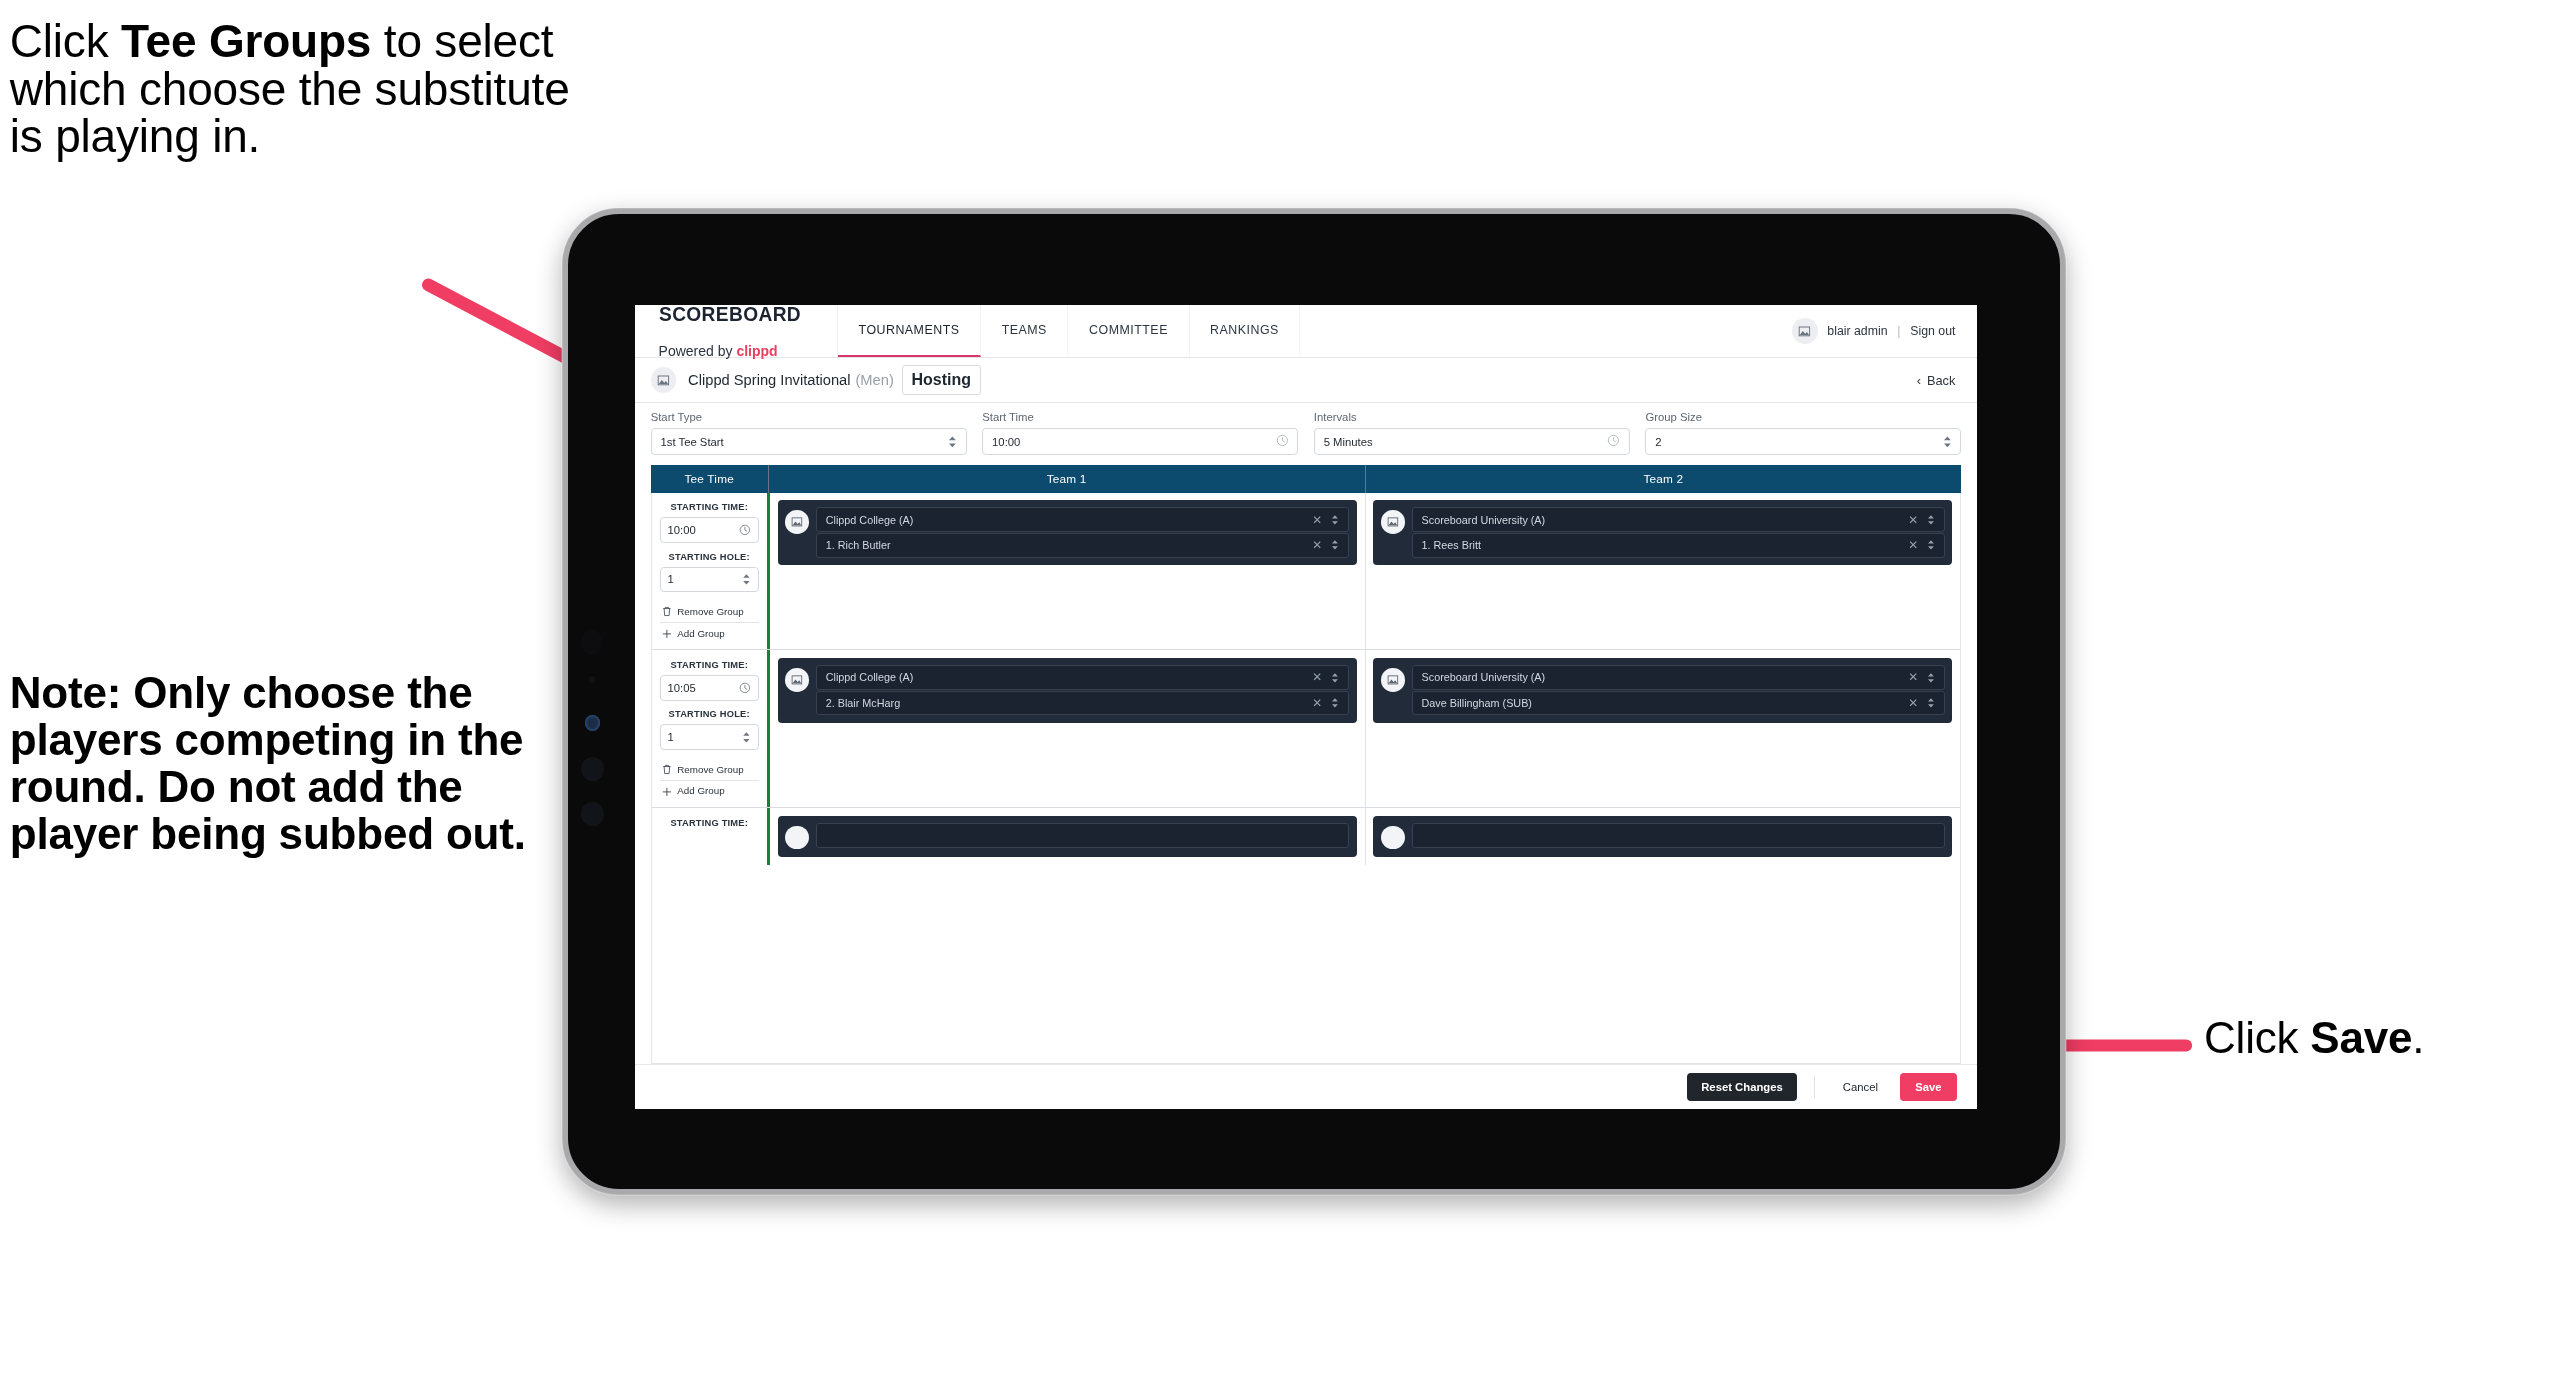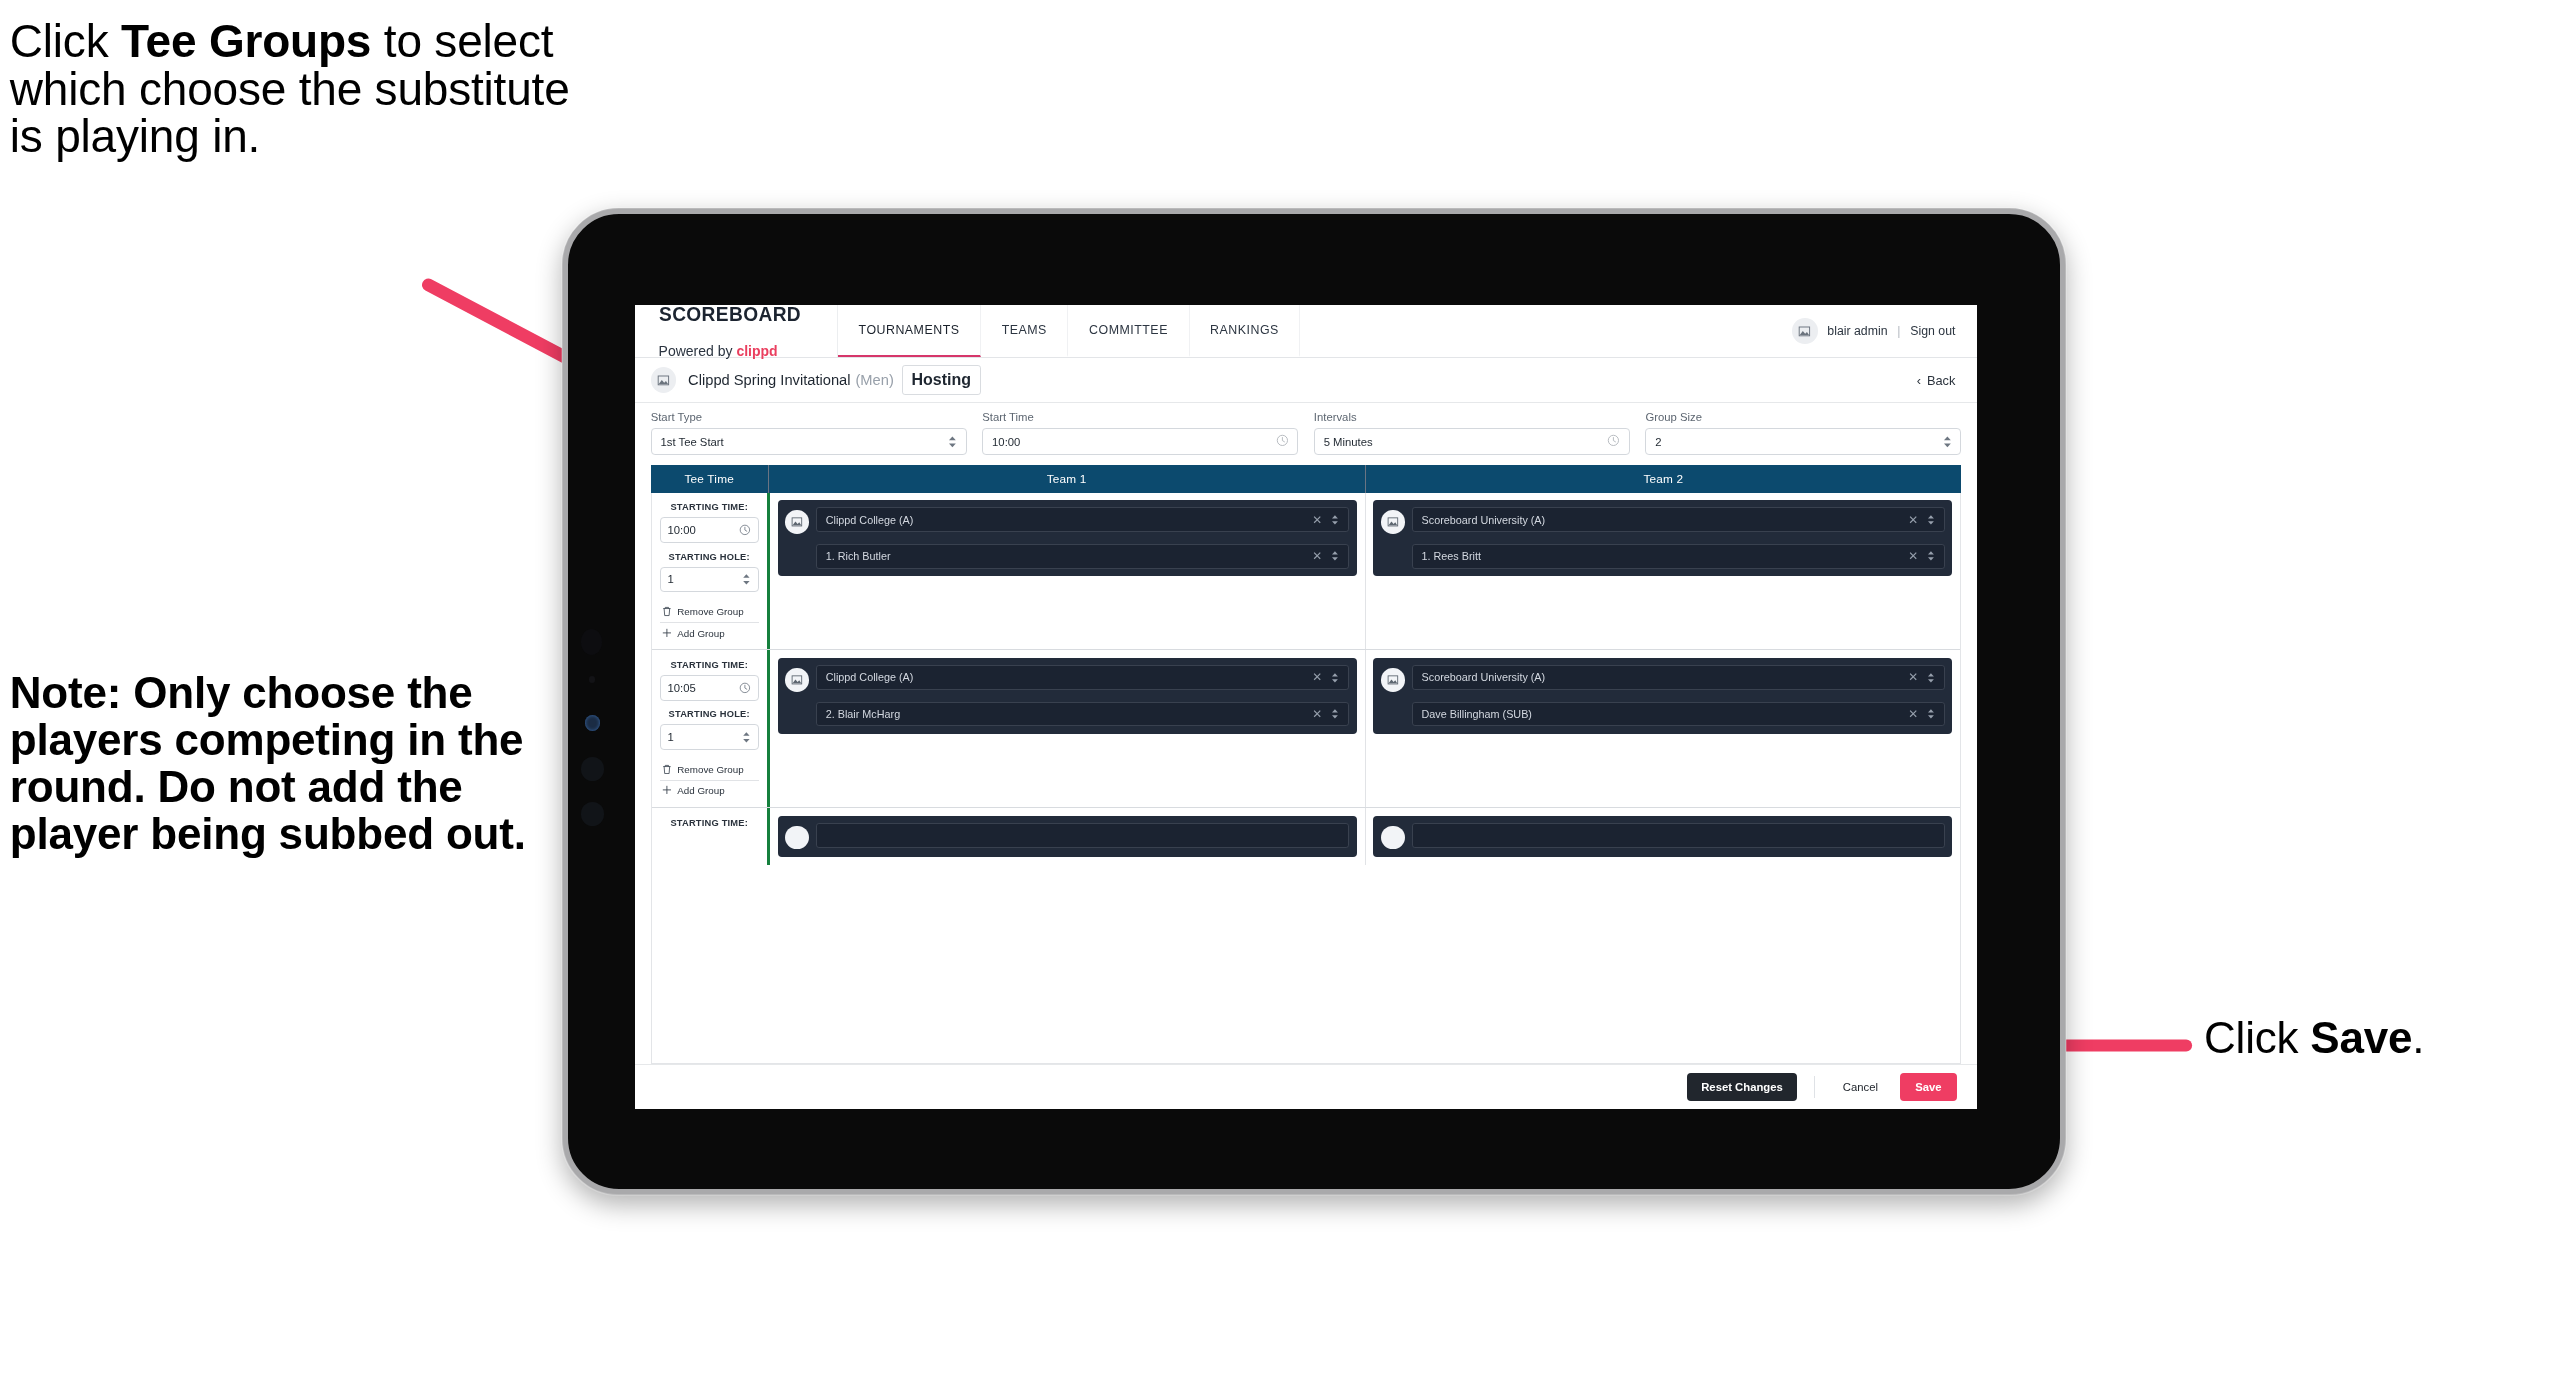--- a/index.html
+++ b/index.html
@@ -154,37 +154,37 @@
     padding:9.8px 7.9px 5.9px 7.9px; display:flex; flex-direction:column; align-items:center;
   }
   .tee-lbl { font-size:9.3px; font-weight:700; color:#2a323c; letter-spacing:0.2px; margin-bottom:4.9px; }
   .tee-input {
     width:100%; height:25.6px; border:1px solid #d4d8dd; border-radius:3.9px; background:#fff;
     display:flex; align-items:center; padding:0 6.9px; font-size:11.3px; color:#1f2730;
     margin-bottom:8.8px; cursor:pointer;
   }
   .tee-input .val { flex:1; }
   .tee-act {
-    width:100%; display:flex; align-items:flex-start; gap:5.9px;
+    width:100%; display:flex; align-items:flex-end; gap:5.9px;
     font-size:9.8px; color:#2b333d; padding:4.9px 2px; cursor:pointer;
   }
   .tee-act.top { border-bottom:1px solid #e1e3e6; }
 
   .cell-team { flex:1 1 0; padding:7.9px 7.9px; border-right:1px solid #e1e3e6; }
   .cell-team.last { border-right:none; }
 
   .gcard {
     background:#222b3a; border-radius:3.9px; padding:6.9px 7.9px 7.9px 7.9px;
     display:flex; align-items:flex-start; gap:6.9px; position:relative;
   }
   .gcard .handle {
     width:23.6px; height:23.6px; border-radius:50%; background:#f2f4f7; flex:0 0 23.6px;
     display:flex; align-items:center; justify-content:center; margin-top:2.9px; cursor:grab;
   }
-  .gcard .rows { flex:1 1 auto; display:flex; flex-direction:column; gap:12px; }
+  .gcard .rows { flex:1 1 auto; display:flex; flex-direction:column; gap:1px; }
   .prow {
     background:#1b2331; border:1px solid #39414f; border-radius:2.9px;
     height:24.6px; display:flex; align-items:center; padding: 0 8.8px;
     font-size:10.8px; color:#d3d8e0;
   }
   .prow .ptext { flex:1; }
   .prow .x { color:#97a0ad; font-size:11.8px; margin-right:8.8px; cursor:pointer; }
   .prow .updown { color:#97a0ad; font-size:9.8px; line-height:1; display:flex; flex-direction:column; cursor:pointer; }
 
   

